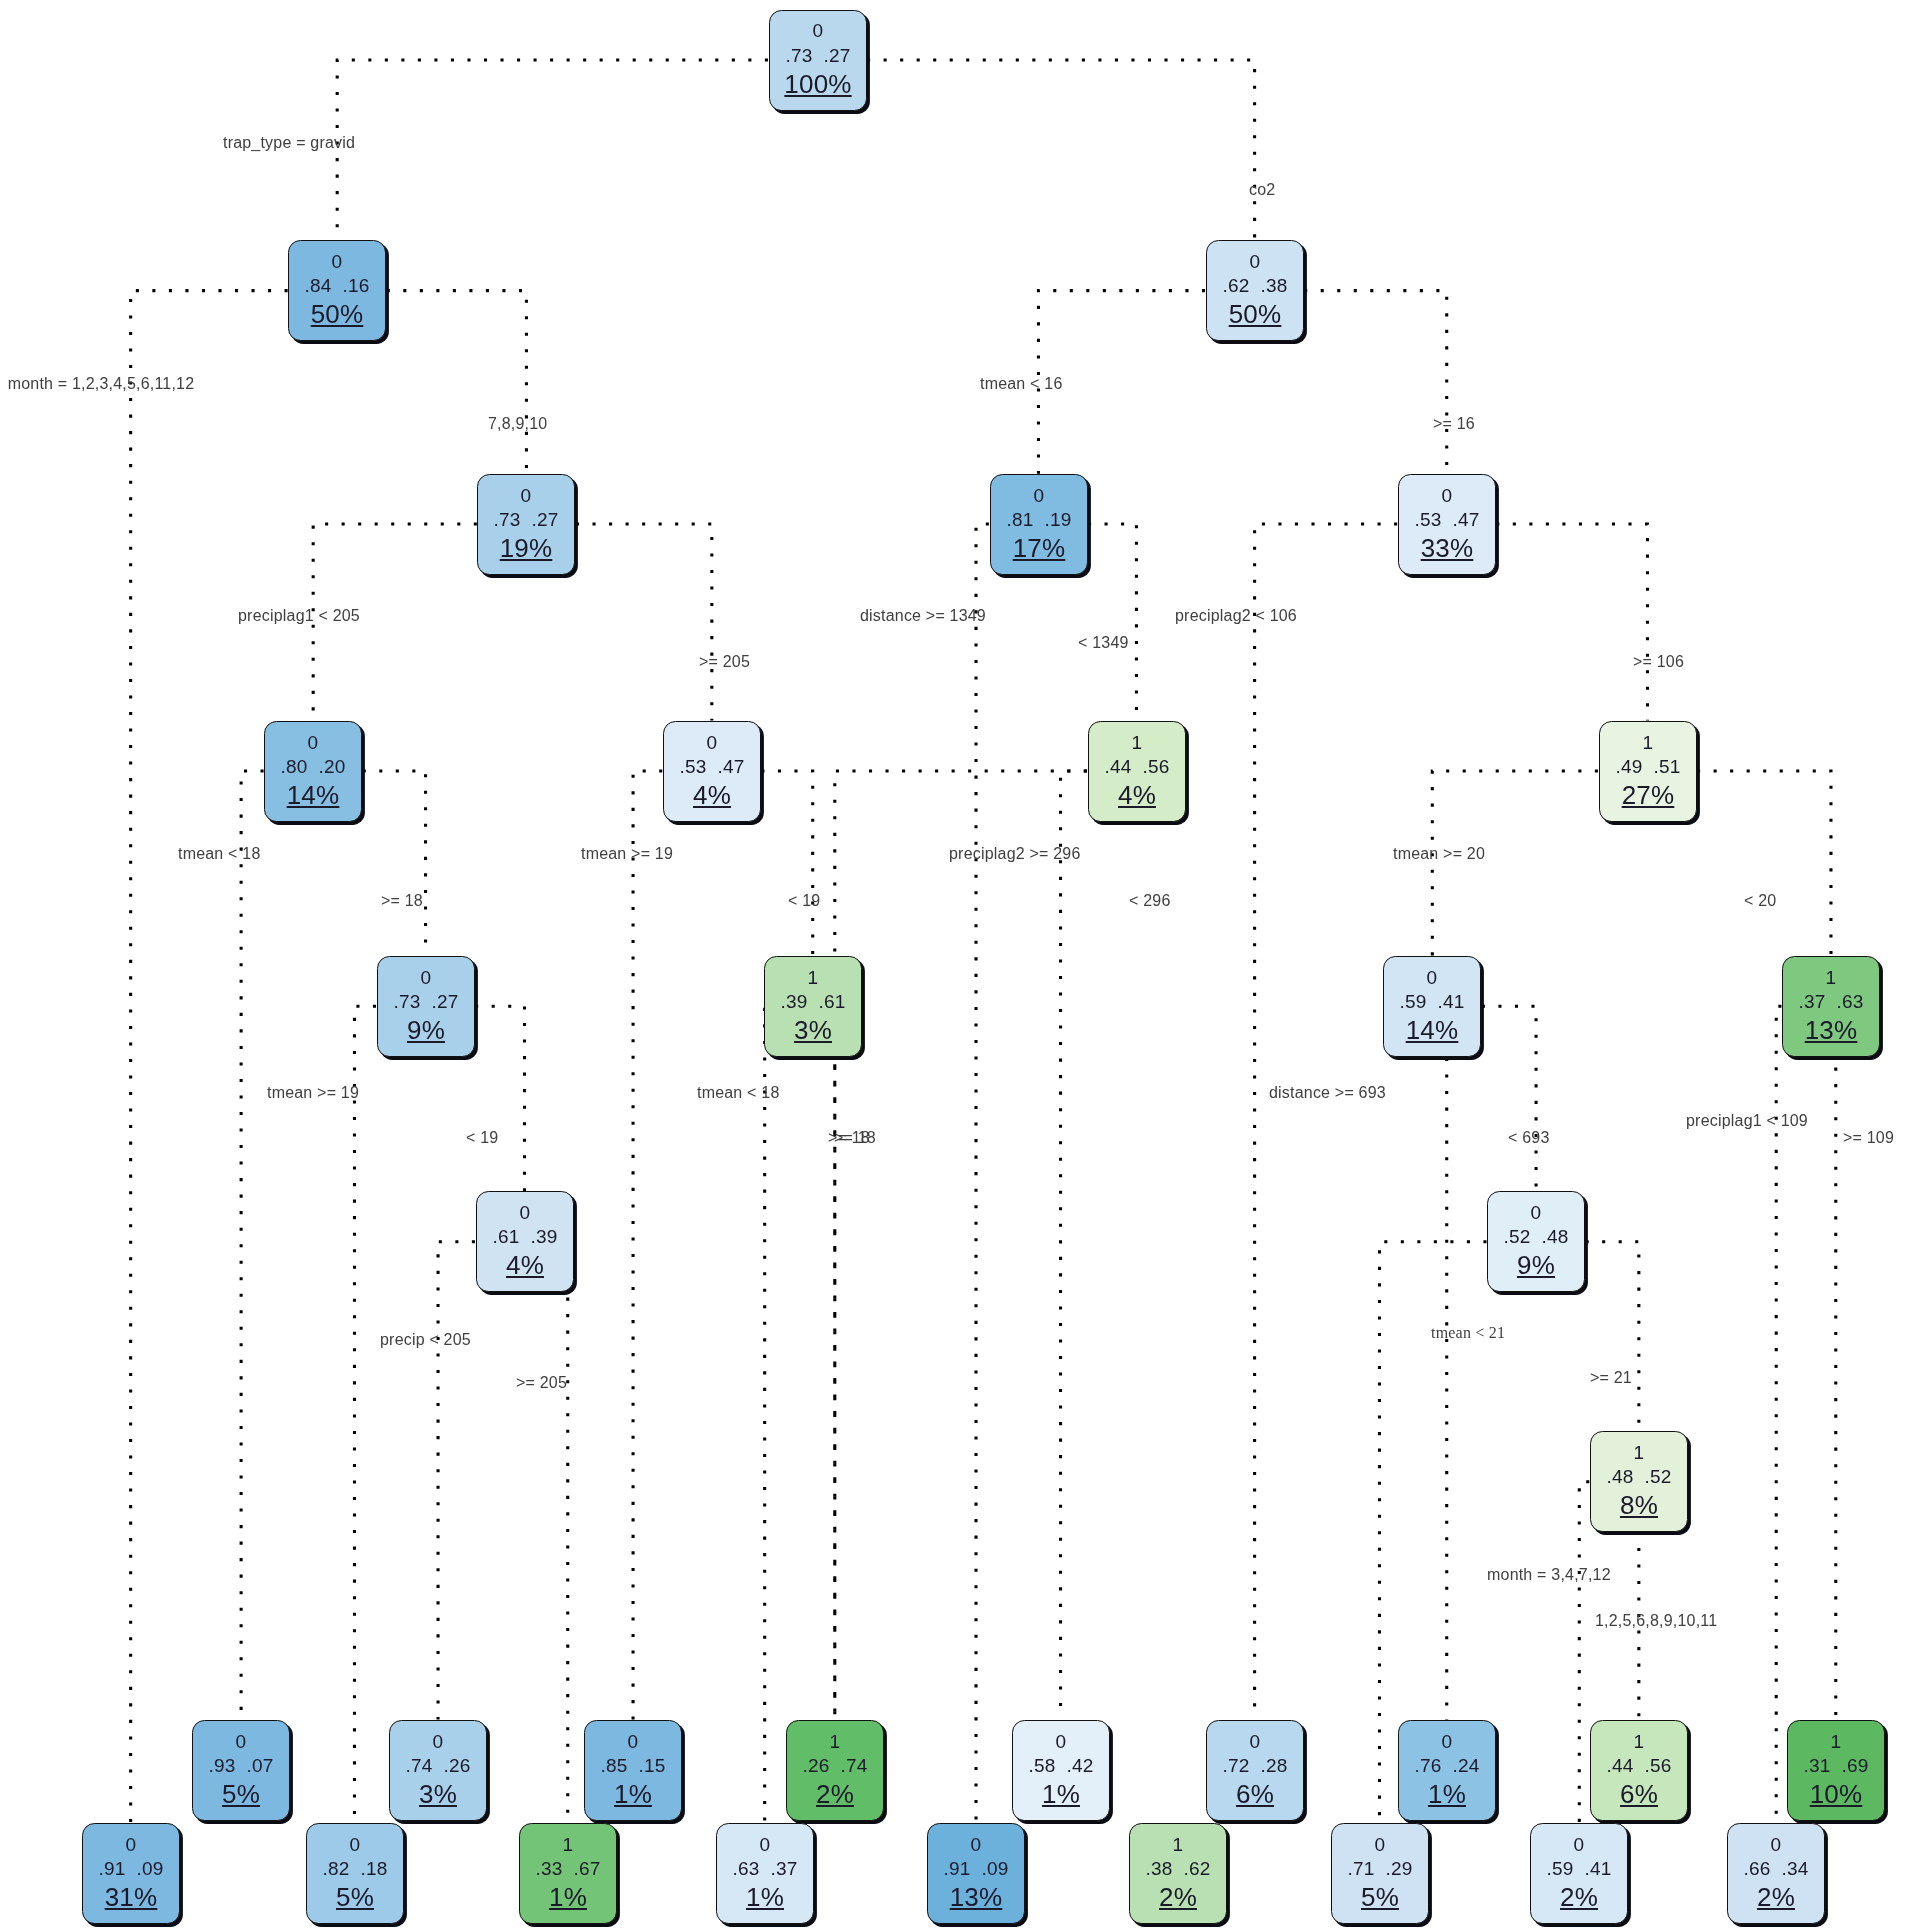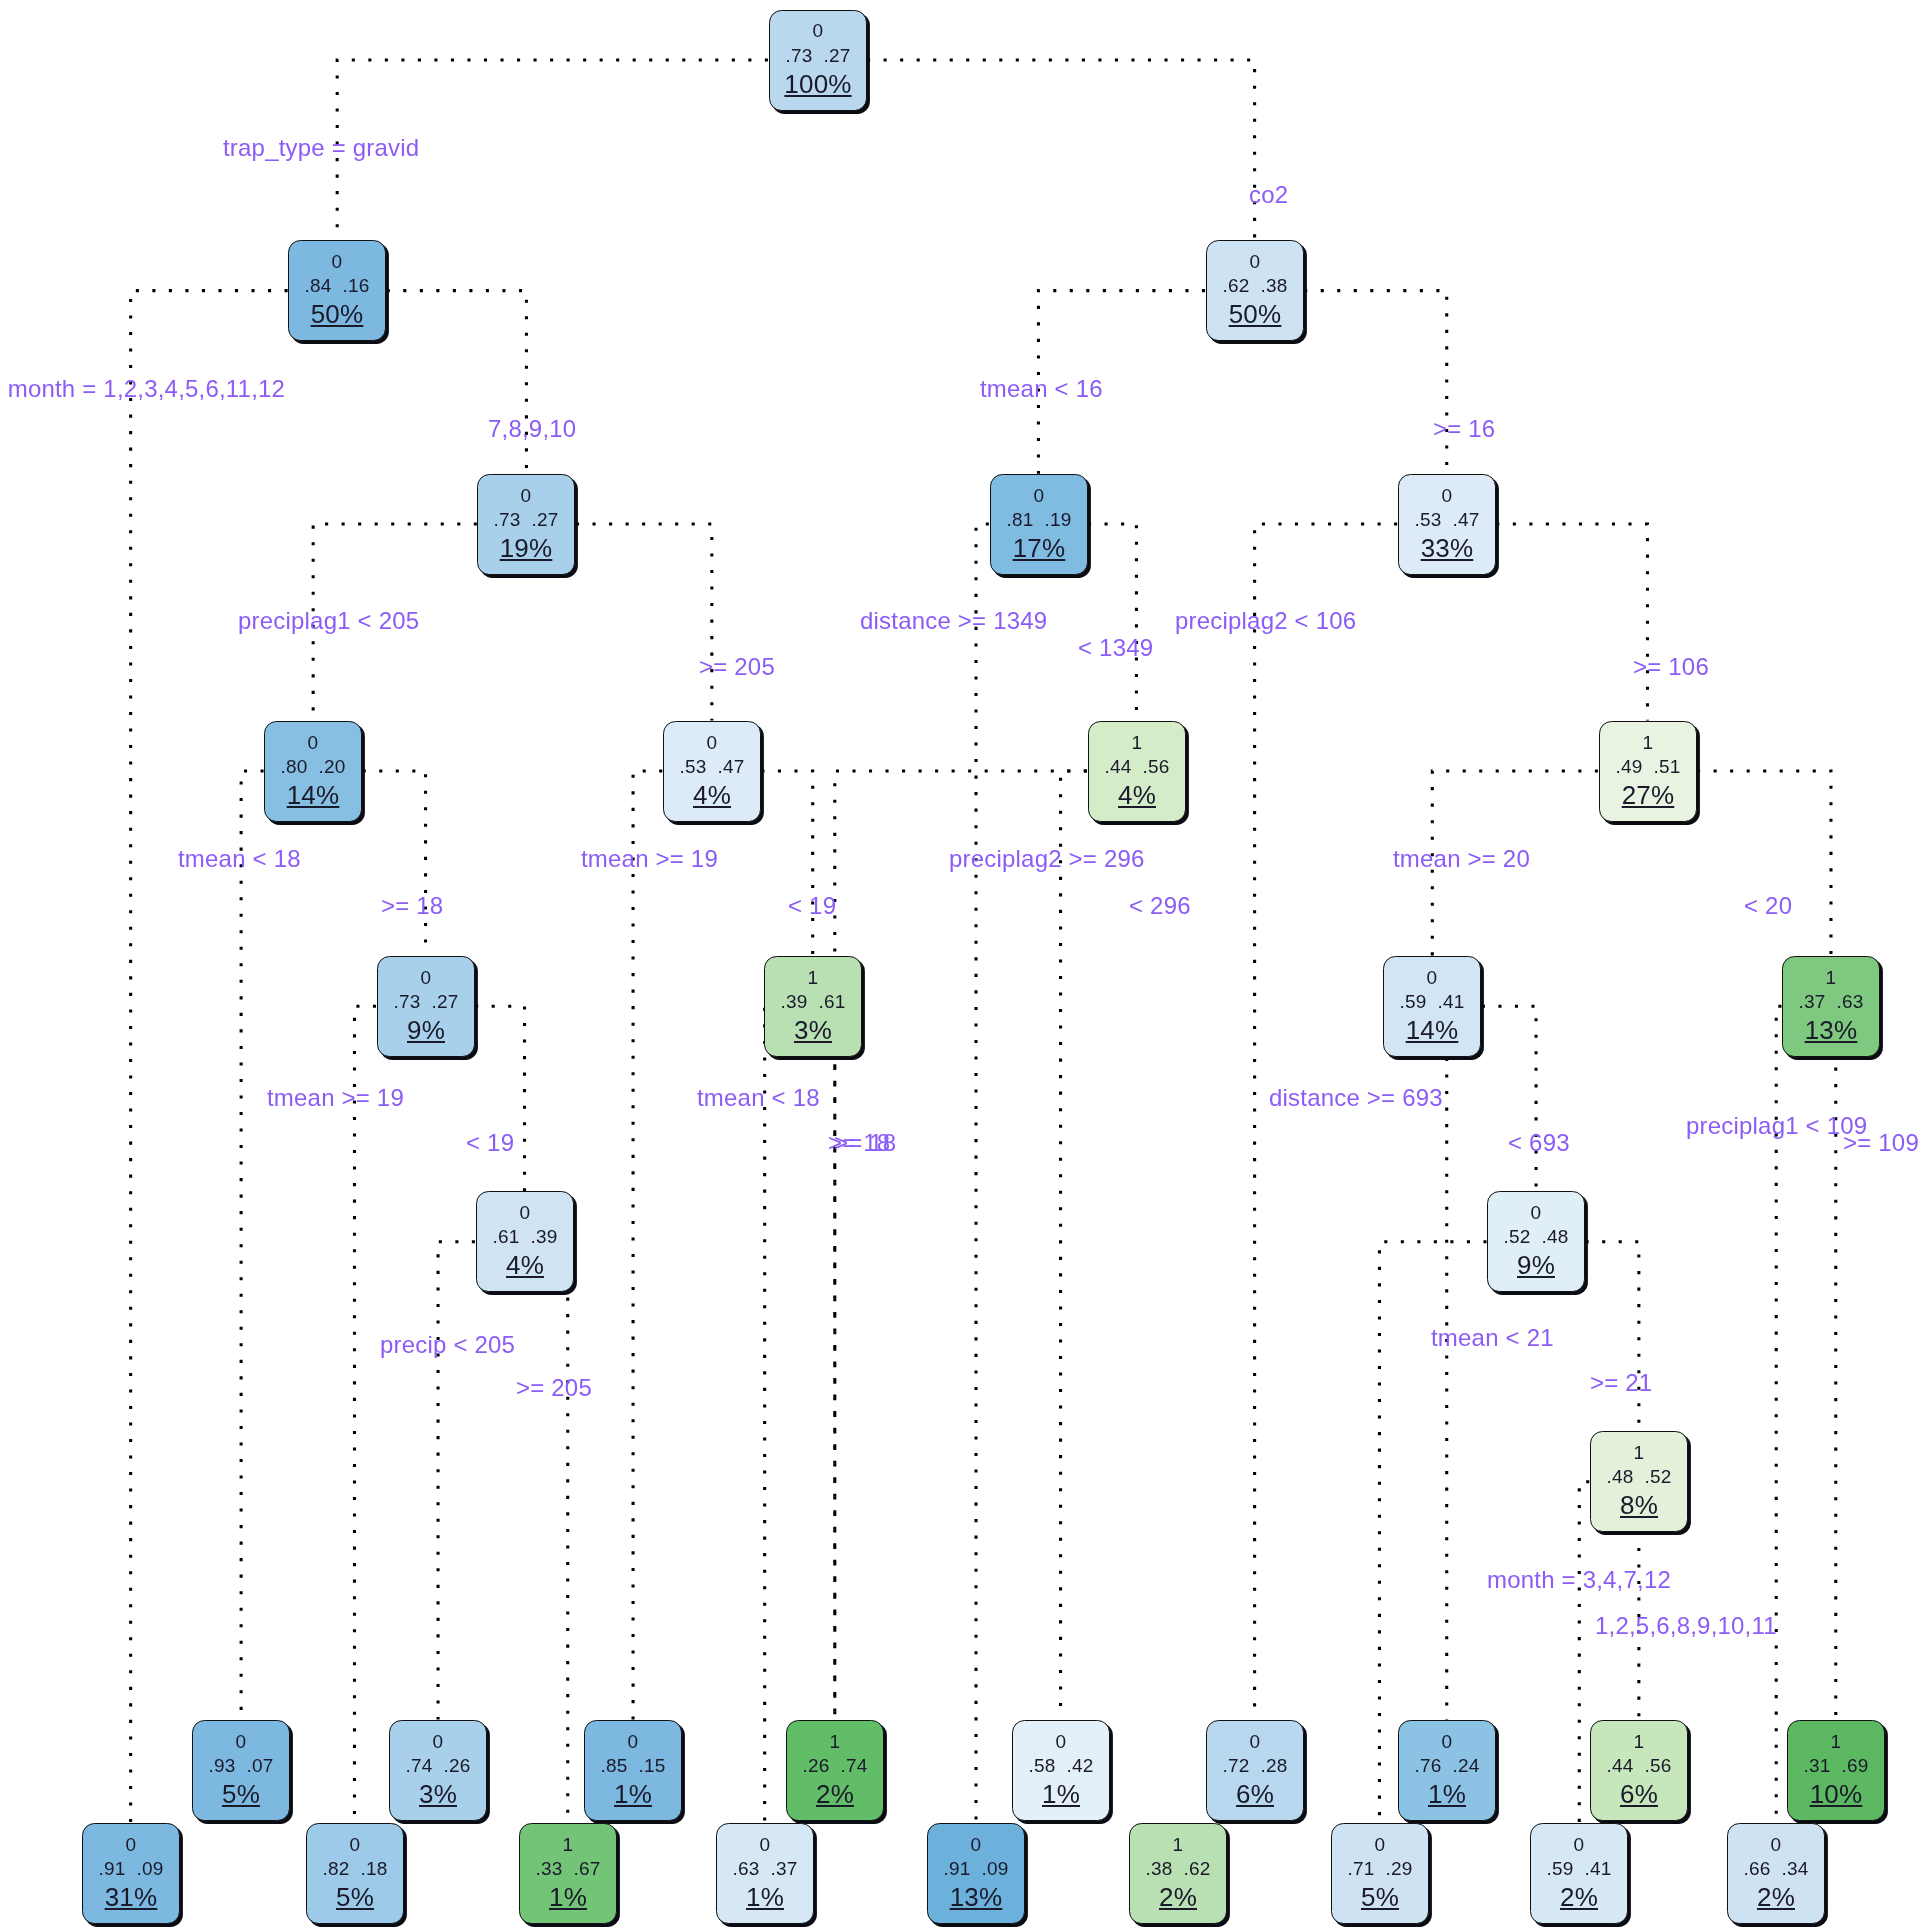--- a/index.html
+++ b/index.html
@@ -52,22 +52,22 @@
     font-size: 19px;
     white-space: pre;
     margin-bottom: 1.9px;
   }
   .node .npct {
     font-size: 26px;
     text-decoration: underline;
   }
   .split-label {
     position: absolute;
-    font-size: 24px;
-    color: #8b5cf6;
+    font-size: 16px;
+    color: #404040;
     white-space: nowrap;
     font-family: "Liberation Sans", sans-serif;
     letter-spacing: 0.2px;
   }
 </style>
 </head>
 <body>
 
 <div id="canvas">
   <svg id="edges" viewBox="0 0 2007 2009" width="1928" height="1930">
@@ -307,20 +307,20 @@
       <div class="split-label" style="left: 267px; top: 1084px;">tmean &gt;= 19</div>
       <div class="split-label" style="left: 466px; top: 1129px;">&lt; 19</div>
       <div class="split-label" style="left: 697px; top: 1084px;">tmean &lt; 18</div>
       <div class="split-label" style="left: 834px; top: 1129px;">&gt;= 18</div>
       <div class="split-label" style="left: 1269px; top: 1084px;">distance &gt;= 693</div>
       <div class="split-label" style="left: 1508px; top: 1129px;">&lt; 693</div>
       <div class="split-label" style="left: 1686px; top: 1112px;">preciplag1 &lt; 109</div>
       <div class="split-label" style="left: 1843px; top: 1129px;">&gt;= 109</div>
       <div class="split-label" style="left: 380px; top: 1331px;">precip &lt; 205</div>
       <div class="split-label" style="left: 516px; top: 1374px;">&gt;= 205</div>
-      <div class="split-label" style="left: 1431px; top: 1324px;">tmean &lt; 21</div>
+      <div class="split-label" style="left: 1431px; top: 1324px; font-family: Liberation Serif, serif;">tmean &lt; 21</div>
       <div class="split-label" style="left: 1590px; top: 1369px;">&gt;= 21</div>
       <div class="split-label" style="left: 1487px; top: 1566px;">month = 3,4,7,12</div>
       <div class="split-label" style="left: 1595px; top: 1612px;">1,2,5,6,8,9,10,11</div>
       <div class="split-label" style="left: 828px; top: 1129px;">&gt;= 18</div>
     </div>
 </div>
 
 
 </body></html>

